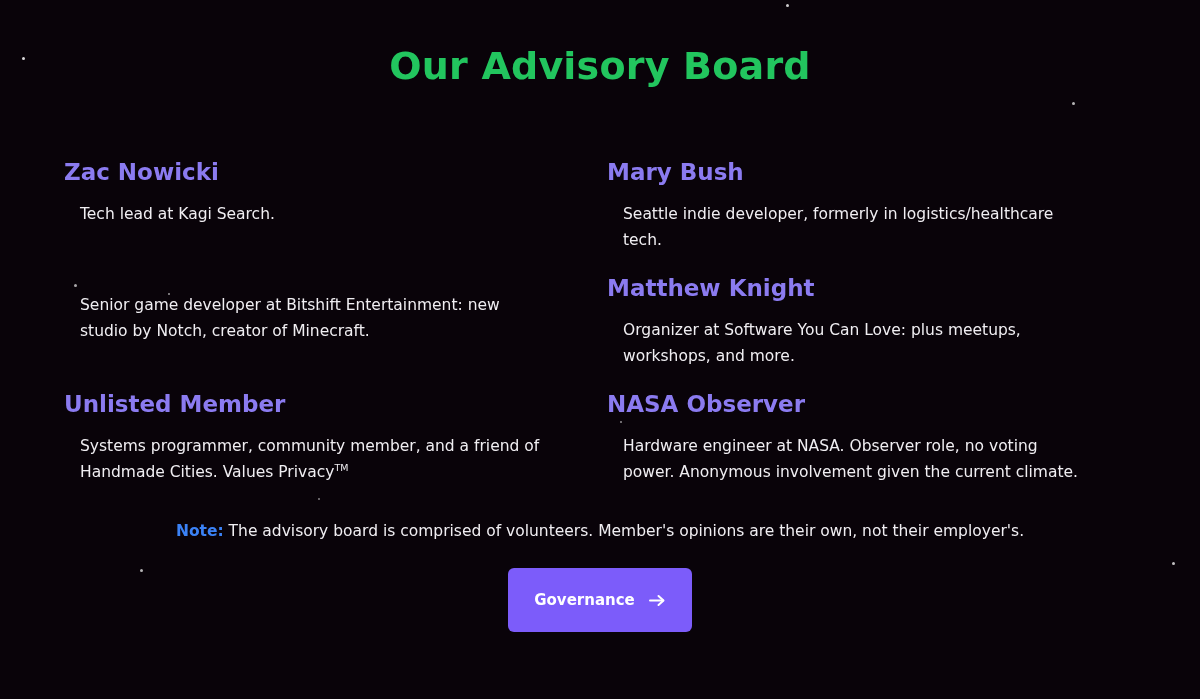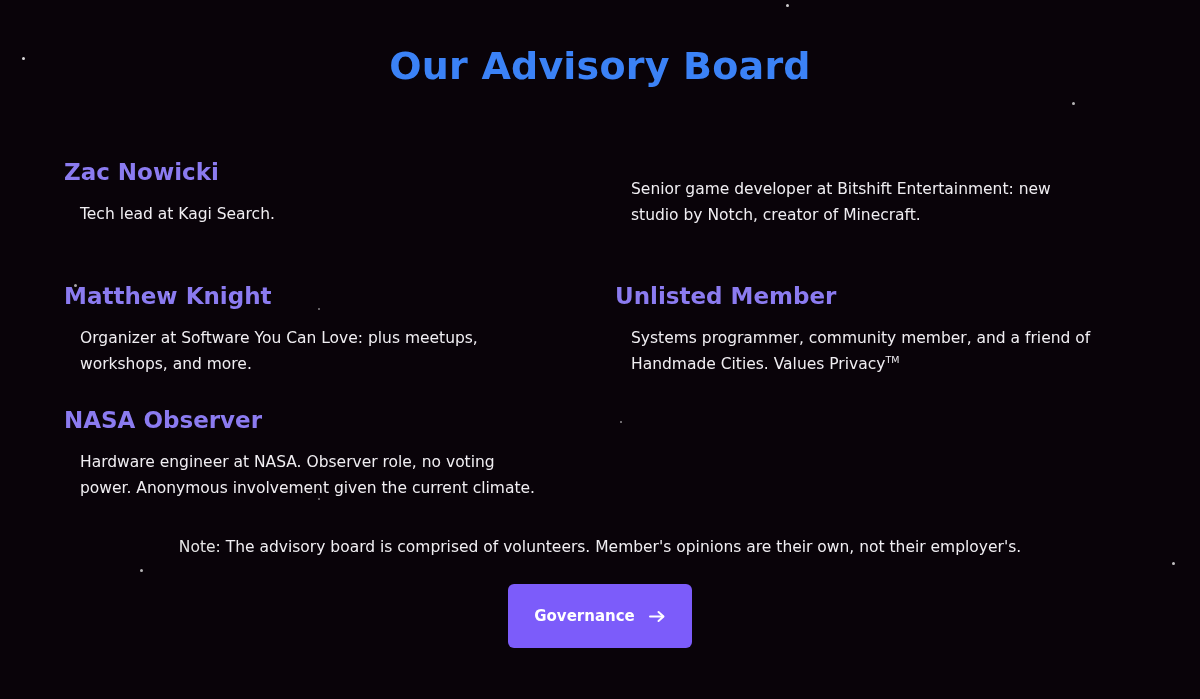--- a/index.html
+++ b/index.html
@@ -28,30 +28,29 @@
     width: 1200px;
     height: 699px;
   }
   .page-title {
     text-align: center;
     font-size: 38px;
     font-weight: bold;
     letter-spacing: 0.2px;
     margin: 0;
     padding-top: 44px;
-    color: #3b82f6;
+    color: #22c55e;
   }
   .board-grid {
     margin-top: 72px;
     padding: 0 64px;
     display: grid;
     grid-template-columns: 543px 543px;
     column-gap: 0px;
     row-gap: 0px;
-    gap: 8px;
   }
   .member {
     padding-bottom: 28px;
     height: 116px;
   }
   .member-name {
     color: #8b7bf0;
     font-size: 23px;
     font-weight: bold;
     margin: 0 0 14px 0;
@@ -67,21 +66,21 @@
   .member-desc sup {
     font-size: 9.5px;
     vertical-align: super;
   }
   .note {
     text-align: center;
     font-size: 15.5px;
     color: #f0eef2;
     margin-top: 14px;
   }
-  .note b { font-weight: normal; color: #e5e5e5; }
+  .note b { font-weight: bold; color: #3b82f6; }
   .cta-wrap {
     display: flex;
     justify-content: center;
     margin-top: 28px;
   }
   .cta {
     background: #7c5cfa;
     color: #ffffff;
     border: none;
     border-radius: 6px;
@@ -116,20 +115,24 @@
 
   <h1 class="page-title">Our Advisory Board</h1>
 
   <div class="board-grid">
 
     <div class="member">
       <div class="member-name">Zac Nowicki</div>
       <p class="member-desc"><span>Tech lead at Kagi Search.</span><sup></sup></p>
     </div>
 
+    <div class="member">
+      <div class="member-name">Mary Bush</div>
+      <p class="member-desc"><span>Seattle indie developer, formerly in logistics/healthcare tech.</span><sup></sup></p>
+    </div>
 
     <div class="member">
       <p class="member-desc"><span>Senior game developer at Bitshift Entertainment: new studio by Notch, creator of Minecraft.</span><sup></sup></p>
     </div>
 
     <div class="member">
       <div class="member-name">Matthew Knight</div>
       <p class="member-desc"><span>Organizer at Software You Can Love: plus meetups, workshops, and more.</span><sup></sup></p>
     </div>
 

